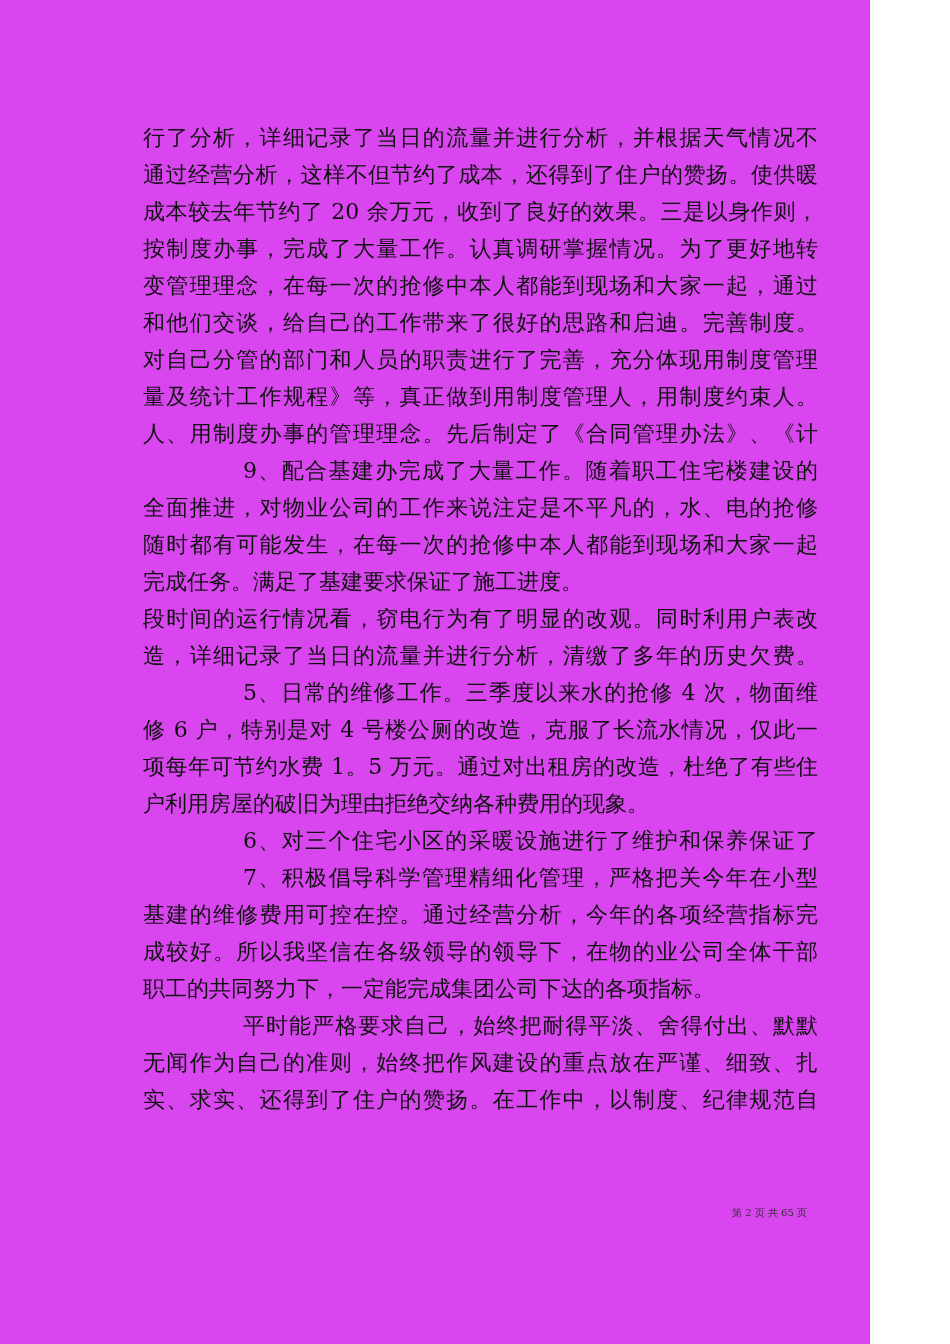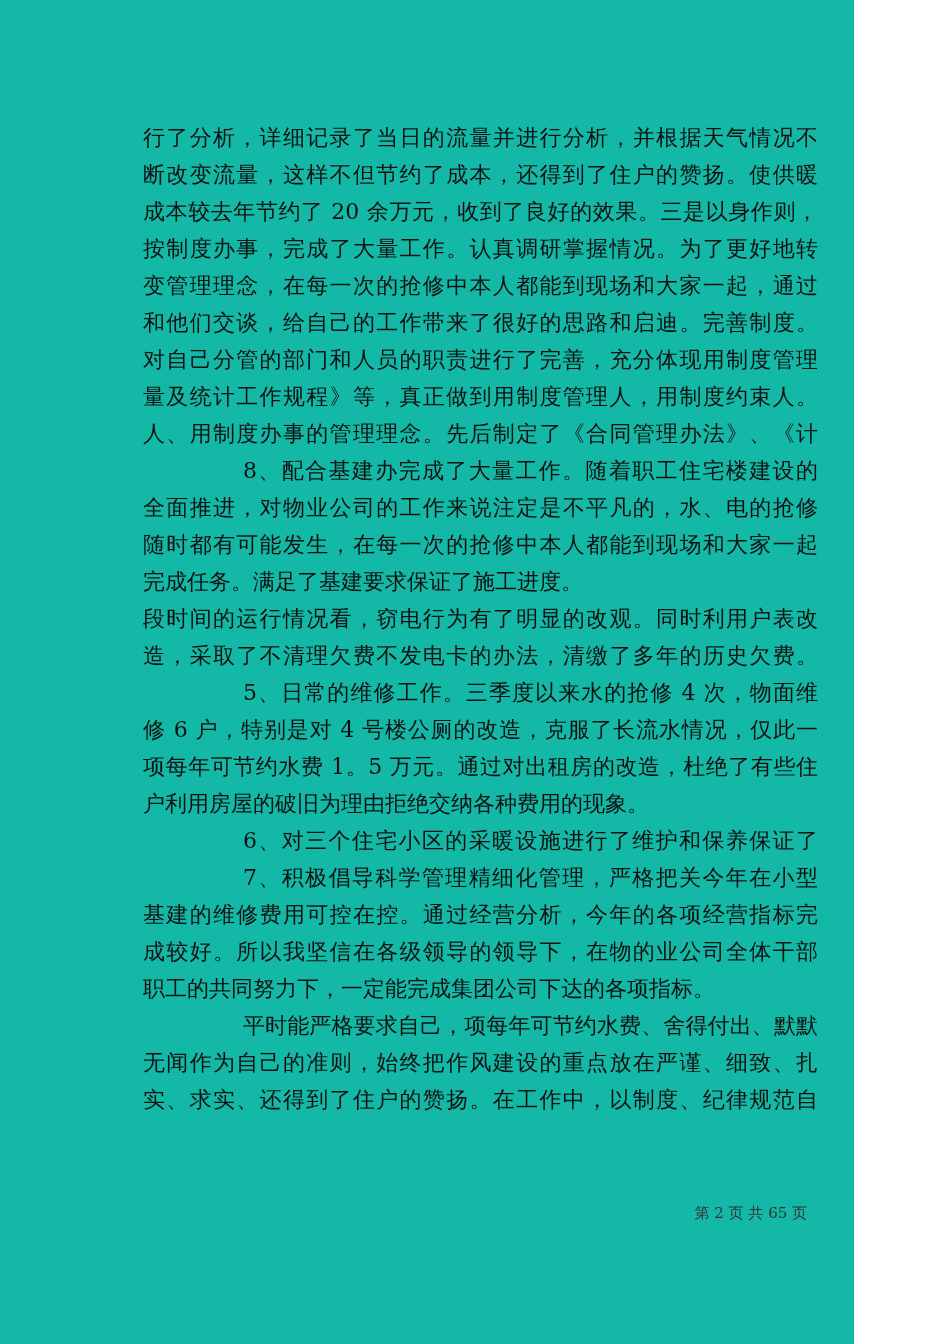--- a/index.html
+++ b/index.html
@@ -4,23 +4,24 @@
 <style>
   html, body {
     margin: 0;
     padding: 0;
     background: #ffffff;
   }
   .page {
     position: relative;
     width: 854px;
     height: 1344px;
-    background: #14b8a6;
+    background: #d946ef;
     overflow: hidden;
     font-family: "DejaVu Serif", "Liberation Serif", serif;
+    padding-left: 16px;
   }
   .text-block {
     position: absolute;
     left: 143px;
     top: 119px;
     width: 675px;
     font-size: 22px;
     line-height: 37px;
     color: #111111;
   }
@@ -42,54 +43,54 @@
   }
   .line.indent {
     padding-left: 100px;
   }
   .footer {
     position: absolute;
     left: 143px;
     top: 1203px;
     width: 664px;
     text-align: right;
-    font-size: 15px;
+    font-size: 10px;
     line-height: 20px;
     color: #333333;
   }
 </style>
 </head>
 <body>
 
 <div class="page">
 
   <div class="text-block">
 
     <div class="paragraph">
       <div class="line">行了分析，详细记录了当日的流量并进行分析，并根据天气情况不</div>
-      <div class="line">断改变流量，这样不但节约了成本，还得到了住户的赞扬。使供暖</div>
+      <div class="line">通过经营分析，这样不但节约了成本，还得到了住户的赞扬。使供暖</div>
       <div class="line">成本较去年节约了 20 余万元，收到了良好的效果。三是以身作则，</div>
       <div class="line">按制度办事，完成了大量工作。认真调研掌握情况。为了更好地转</div>
       <div class="line">变管理理念，在每一次的抢修中本人都能到现场和大家一起，通过</div>
       <div class="line">和他们交谈，给自己的工作带来了很好的思路和启迪。完善制度。</div>
       <div class="line">对自己分管的部门和人员的职责进行了完善，充分体现用制度管理</div>
       <div class="line">量及统计工作规程》等，真正做到用制度管理人，用制度约束人。</div>
       <div class="line">人、用制度办事的管理理念。先后制定了《合同管理办法》、《计</div>
     </div>
 
     <div class="paragraph">
-      <div class="line indent">8、配合基建办完成了大量工作。随着职工住宅楼建设的</div>
+      <div class="line indent">9、配合基建办完成了大量工作。随着职工住宅楼建设的</div>
       <div class="line">全面推进，对物业公司的工作来说注定是不平凡的，水、电的抢修</div>
       <div class="line">随时都有可能发生，在每一次的抢修中本人都能到现场和大家一起</div>
       <div class="line short">完成任务。满足了基建要求保证了施工进度。</div>
     </div>
 
     <div class="paragraph">
       <div class="line">段时间的运行情况看，窃电行为有了明显的改观。同时利用户表改</div>
-      <div class="line">造，采取了不清理欠费不发电卡的办法，清缴了多年的历史欠费。</div>
+      <div class="line">造，详细记录了当日的流量并进行分析，清缴了多年的历史欠费。</div>
     </div>
 
     <div class="paragraph">
       <div class="line indent">5、日常的维修工作。三季度以来水的抢修 4 次，物面维</div>
       <div class="line">修 6 户，特别是对 4 号楼公厕的改造，克服了长流水情况，仅此一</div>
       <div class="line">项每年可节约水费 1。5 万元。通过对出租房的改造，杜绝了有些住</div>
       <div class="line short">户利用房屋的破旧为理由拒绝交纳各种费用的现象。</div>
     </div>
 
     <div class="paragraph">
@@ -97,21 +98,21 @@
     </div>
 
     <div class="paragraph">
       <div class="line indent">7、积极倡导科学管理精细化管理，严格把关今年在小型</div>
       <div class="line">基建的维修费用可控在控。通过经营分析，今年的各项经营指标完</div>
       <div class="line">成较好。所以我坚信在各级领导的领导下，在物的业公司全体干部</div>
       <div class="line short">职工的共同努力下，一定能完成集团公司下达的各项指标。</div>
     </div>
 
     <div class="paragraph">
-      <div class="line indent">平时能严格要求自己，项每年可节约水费、舍得付出、默默</div>
+      <div class="line indent">平时能严格要求自己，始终把耐得平淡、舍得付出、默默</div>
       <div class="line">无闻作为自己的准则，始终把作风建设的重点放在严谨、细致、扎</div>
       <div class="line">实、求实、还得到了住户的赞扬。在工作中，以制度、纪律规范自</div>
     </div>
 
   </div>
 
   <div class="footer">
     <span>第 2 页 共 65 页</span>
   </div>
 

